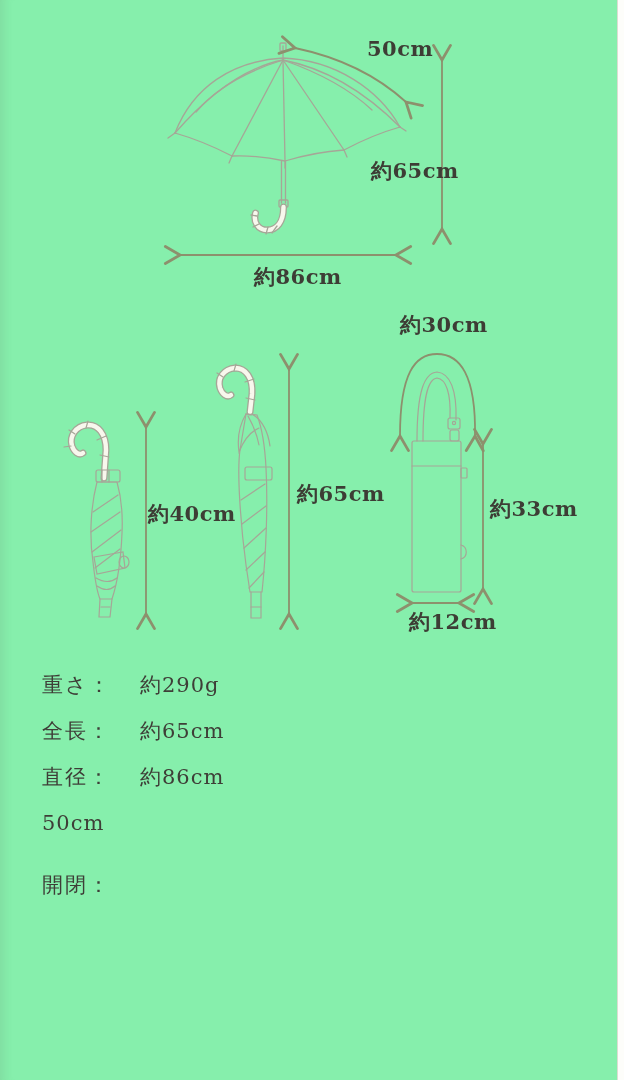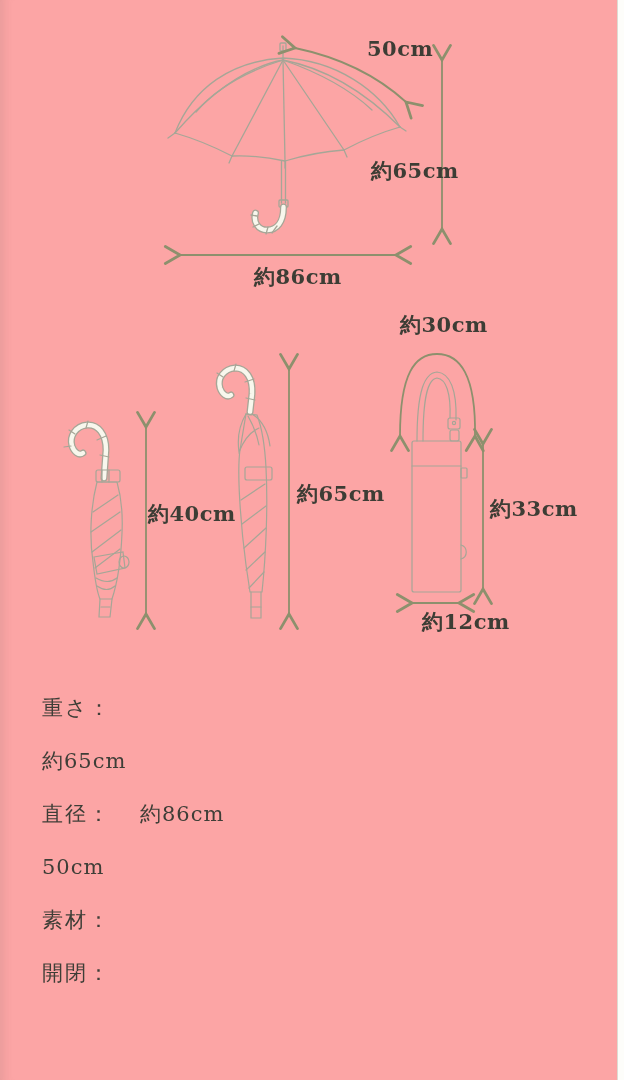--- a/index.html
+++ b/index.html
@@ -6,36 +6,36 @@
   body{
     width:624px;height:1080px;overflow:hidden;
     background:#fdfdfa;
     font-family:"DejaVu Serif","Liberation Serif",serif;
   }
   .page{
     position:relative;width:624px;height:1080px;background:#fdfdfa;
   }
   .content{
     position:absolute;top:0;left:0;width:617px;height:1080px;
-    background:#fca5a5;
+    background:#86efac;
     border-right:1px solid #dddcd2;
     box-shadow:inset 12px 0 10px -8px rgba(90,90,80,0.12);
   }
   .diagram-area{position:absolute;top:0;left:0;width:617px;height:650px;}
   .diagram-area svg{position:absolute;top:0;left:0;}
   .dim-label{
     position:absolute;
     font-size:21px;font-weight:600;color:#3d3d35;
     letter-spacing:0.5px;white-space:nowrap;line-height:1;
   }
   .specs{
     position:absolute;top:670px;left:42px;width:545px;
     color:#3e3e37;font-size:21px;
   }
-  .spec-row{display:flex;align-items:flex-start;margin-bottom:16px;margin-top:23px;}
+  .spec-row{display:flex;align-items:flex-start;margin-bottom:16px;}
   .spec-label{
     flex:0 0 98px;letter-spacing:2px;line-height:30px;white-space:nowrap;
   }
   .spec-value{
     flex:1;letter-spacing:1px;line-height:30px;white-space:pre-line;
   }
 </style>
 </head>
 <body>
 
@@ -171,39 +171,40 @@
         </g>
       </svg>
 
       <span class="dim-label" style="left:367px;top:38px">50cm</span>
       <span class="dim-label" style="left:371px;top:160px">約65cm</span>
       <span class="dim-label" style="left:254px;top:266px">約86cm</span>
       <span class="dim-label" style="left:148px;top:503px">約40cm</span>
       <span class="dim-label" style="left:297px;top:483px">約65cm</span>
       <span class="dim-label" style="left:400px;top:314px">約30cm</span>
       <span class="dim-label" style="left:490px;top:498px">約33cm</span>
-      <span class="dim-label" style="left:422px;top:611px">約12cm</span>
+      <span class="dim-label" style="left:409px;top:611px">約12cm</span>
     </div>
 
     <div class="specs">
       <div class="spec-row">
         <div class="spec-label">重さ：</div>
-      </div>
-      <div class="spec-row">
+        <div class="spec-value">約290g</div>
+      </div>
+      <div class="spec-row">
+        <div class="spec-label">全長：</div>
         <div class="spec-value">約65cm</div>
       </div>
       <div class="spec-row">
         <div class="spec-label">直径：</div>
         <div class="spec-value">約86cm</div>
       </div>
       <div class="spec-row">
         <div class="spec-value">50cm</div>
       </div>
       <div class="spec-row">
-        <div class="spec-label">素材：</div>
       </div>
       <div class="spec-row">
         <div class="spec-label">開閉：</div>
       </div>
     </div>
 
   </div>
 </div>
 
 </body></html>

